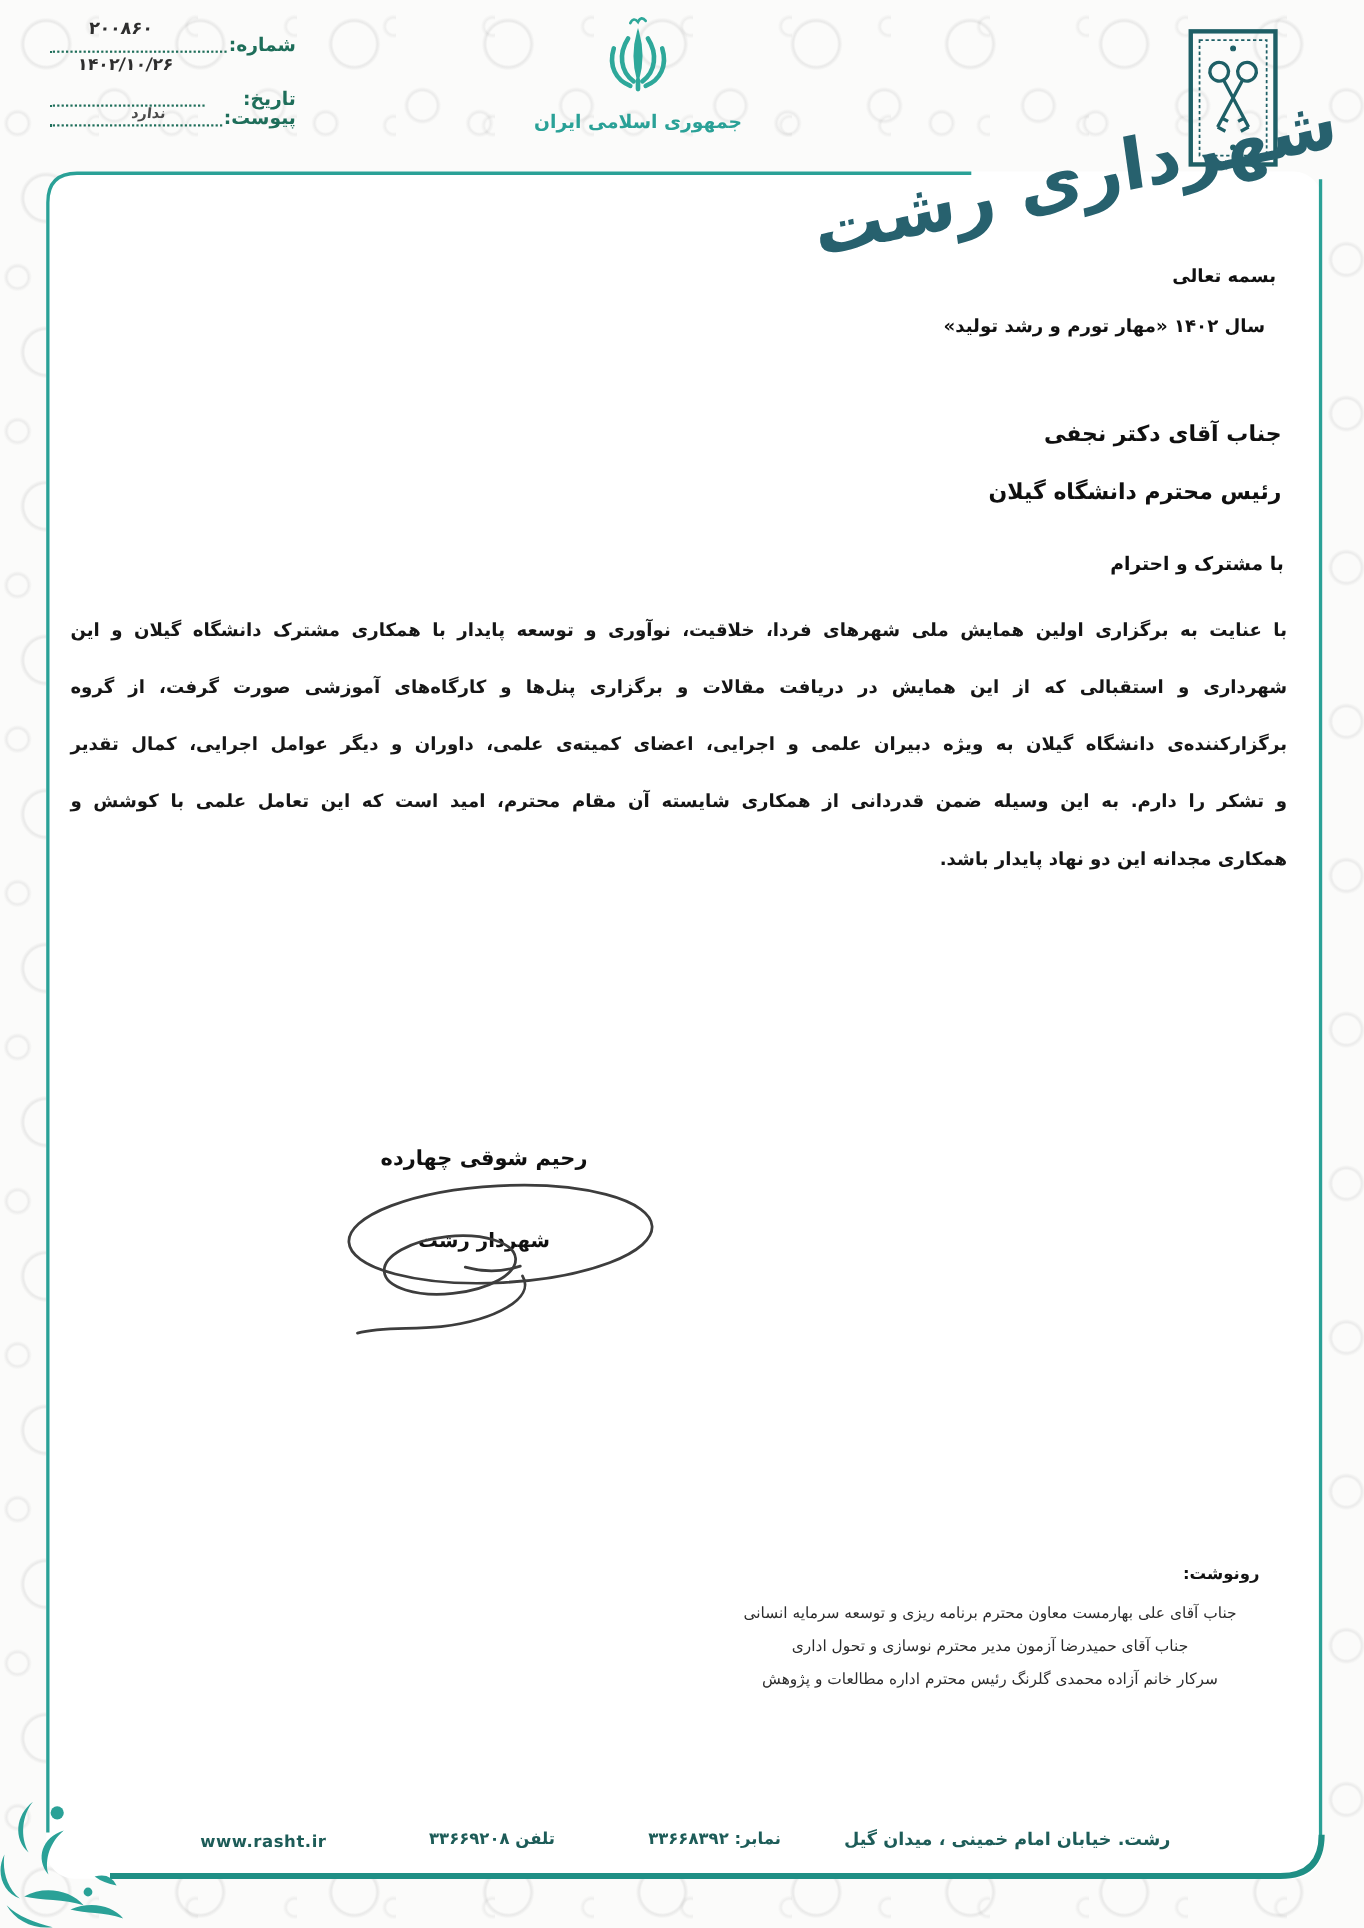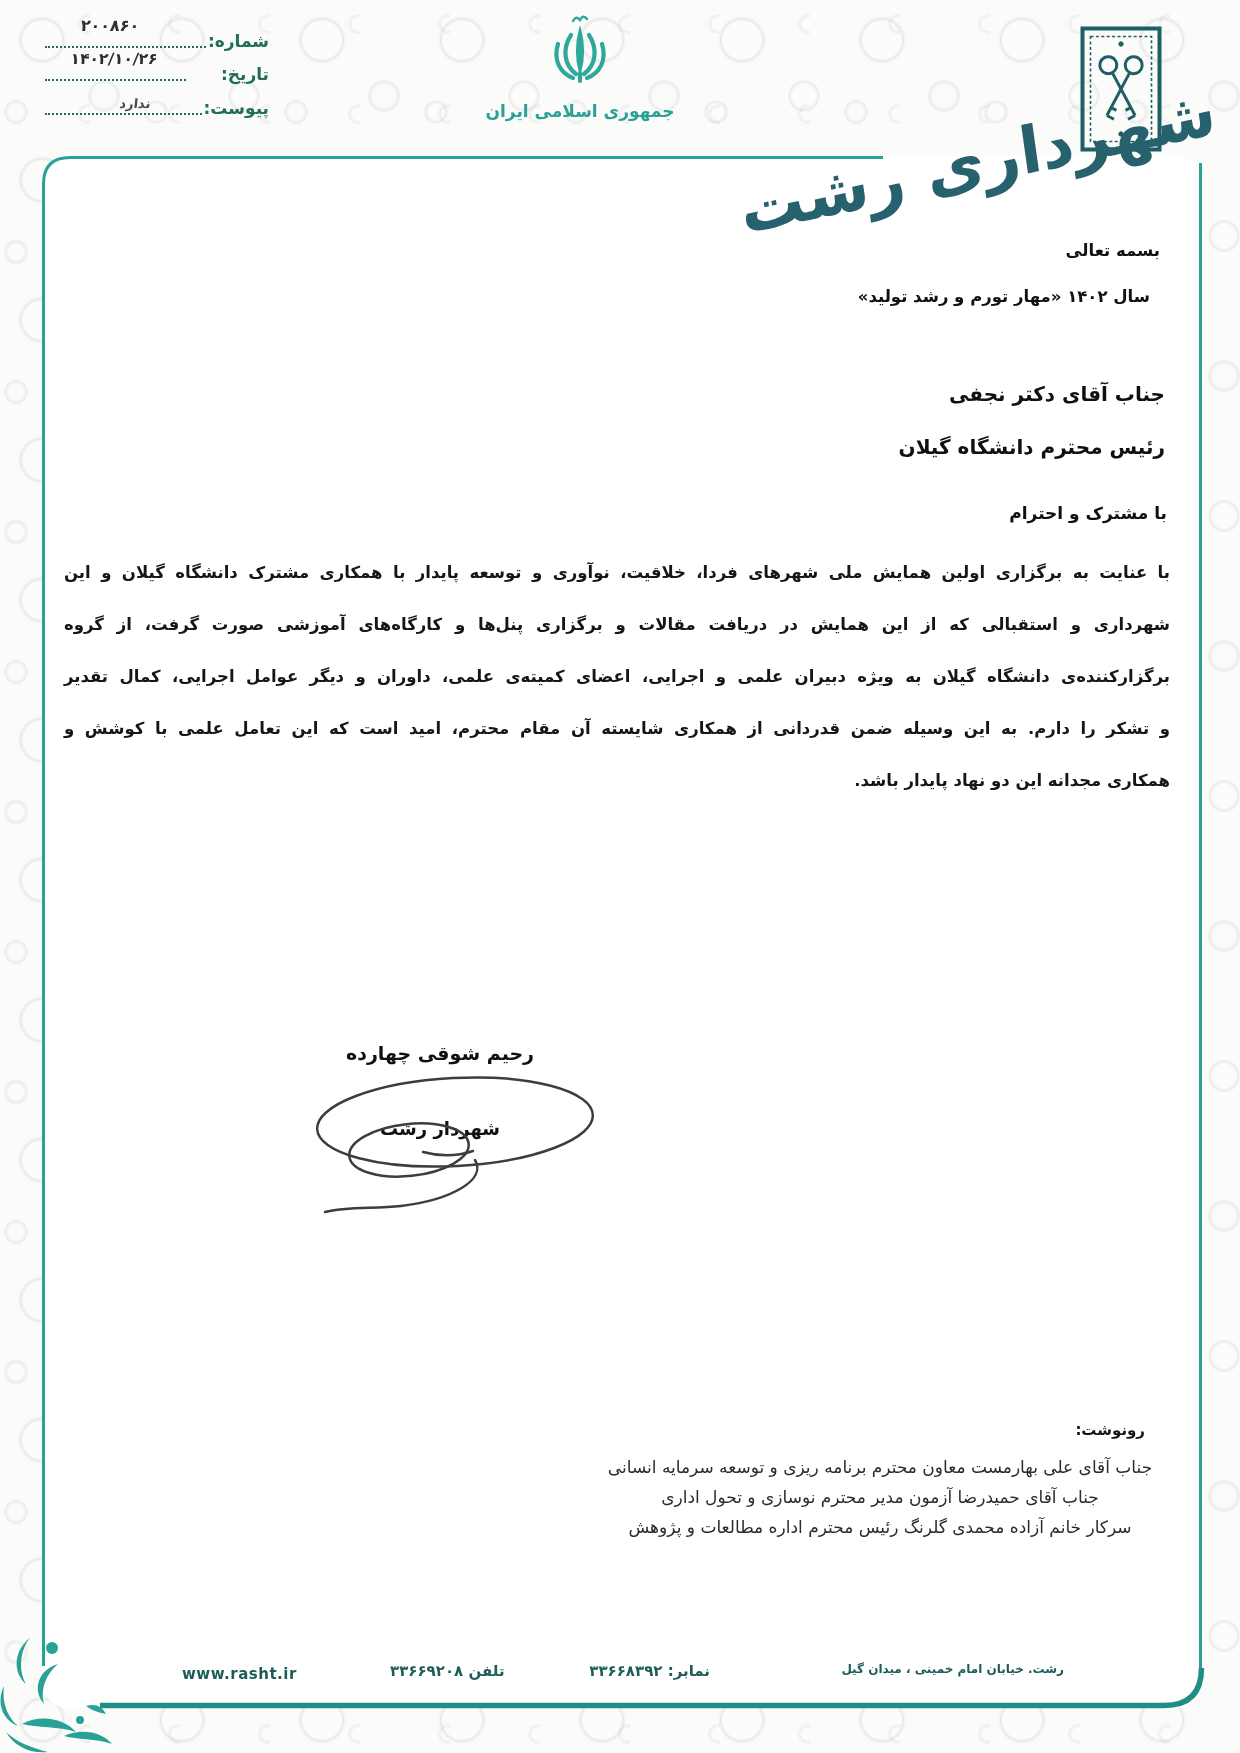--- a/index.html
+++ b/index.html
@@ -34,24 +34,24 @@
   .recipient{position:absolute;right:75px;text-align:right;direction:rtl;font-weight:bold;color:#101010;font-size:20px;white-space:nowrap;}
   .salutation{position:absolute;right:73px;top:503px;direction:rtl;font-weight:bold;font-size:17px;color:#101010;}
   .body-text{position:absolute;left:64px;top:547px;width:1106px;direction:rtl;color:#161616;
     font-size:16.5px;font-weight:bold;}
   .body-line{line-height:52px;text-align:justify;text-align-last:justify;white-space:normal;}
   .body-line.last{text-align:right;text-align-last:right;}
   
   .signer{position:absolute;left:290px;width:300px;text-align:center;direction:rtl;font-weight:bold;color:#101010;white-space:nowrap;}
   
   .cc-label{position:absolute;right:95px;top:1421px;direction:rtl;font-weight:bold;font-size:15px;color:#141414;}
-  .cc-list{position:absolute;left:604px;top:1452px;width:552px;direction:rtl;text-align:center;
-    font-size:17px;color:#2b2b2b;line-height:30px;}
+  .cc-list{position:absolute;left:624px;top:1452px;width:552px;direction:rtl;text-align:center;
+    font-size:14px;color:#2b2b2b;line-height:30px;}
   
-  .footer-address{position:absolute;right:176px;top:1662px;direction:rtl;font-weight:bold;font-size:12px;color:#1d5c58;white-space:nowrap;}
+  .footer-address{position:absolute;right:176px;top:1662px;direction:rtl;font-weight:bold;font-size:16px;color:#1d5c58;white-space:nowrap;}
   .footer-phone{position:absolute;left:390px;top:1662px;width:320px;display:flex;flex-direction:row-reverse;
     justify-content:space-between;direction:rtl;font-weight:bold;font-size:15px;color:#1d5c58;white-space:nowrap;}
   .footer-web{position:absolute;left:182px;top:1665px;font-size:15px;font-weight:bold;color:#1d5c58;letter-spacing:0.5px;}
 </style>
 </head>
 <body>
 
 <div id="page">
 
   <svg class="abs" style="left:0;top:0;" width="1240" height="1753" viewBox="0 0 1240 1753">
@@ -61,21 +61,21 @@
     <path d="M1201.5 1668 Q1201.5 1705.5 1164 1705.5 H100" fill="none" stroke="#1f8f85" stroke-width="5.5"></path>
   </svg>
 
   <div>
     <div class="field-row" style="top:30px;">
       <span class="field-label">شماره:</span>
       <span class="field-dots"></span>
     </div>
     <div class="field-value" style="left:60px;top:16px;width:100px;font-size:16px;">۲۰۰۸۶۰</div>
 
-    <div class="field-row" style="top:63px;gap:33px;">
+    <div class="field-row" style="top:79px;gap:33px;">
       <span class="field-label">تاریخ:</span>
       <span class="field-dots"></span>
     </div>
     <div class="field-value" style="left:52px;top:50px;width:124px;font-size:15.5px;">۱۴۰۲/۱۰/۲۶</div>
 
     <div class="field-row" style="top:97px;">
       <span class="field-label">پیوست:</span>
       <span class="field-dots"></span>
     </div>
     <div class="field-value" style="left:100px;top:96px;width:70px;font-size:13px;color:#4a4a4a;">ندارد</div>

